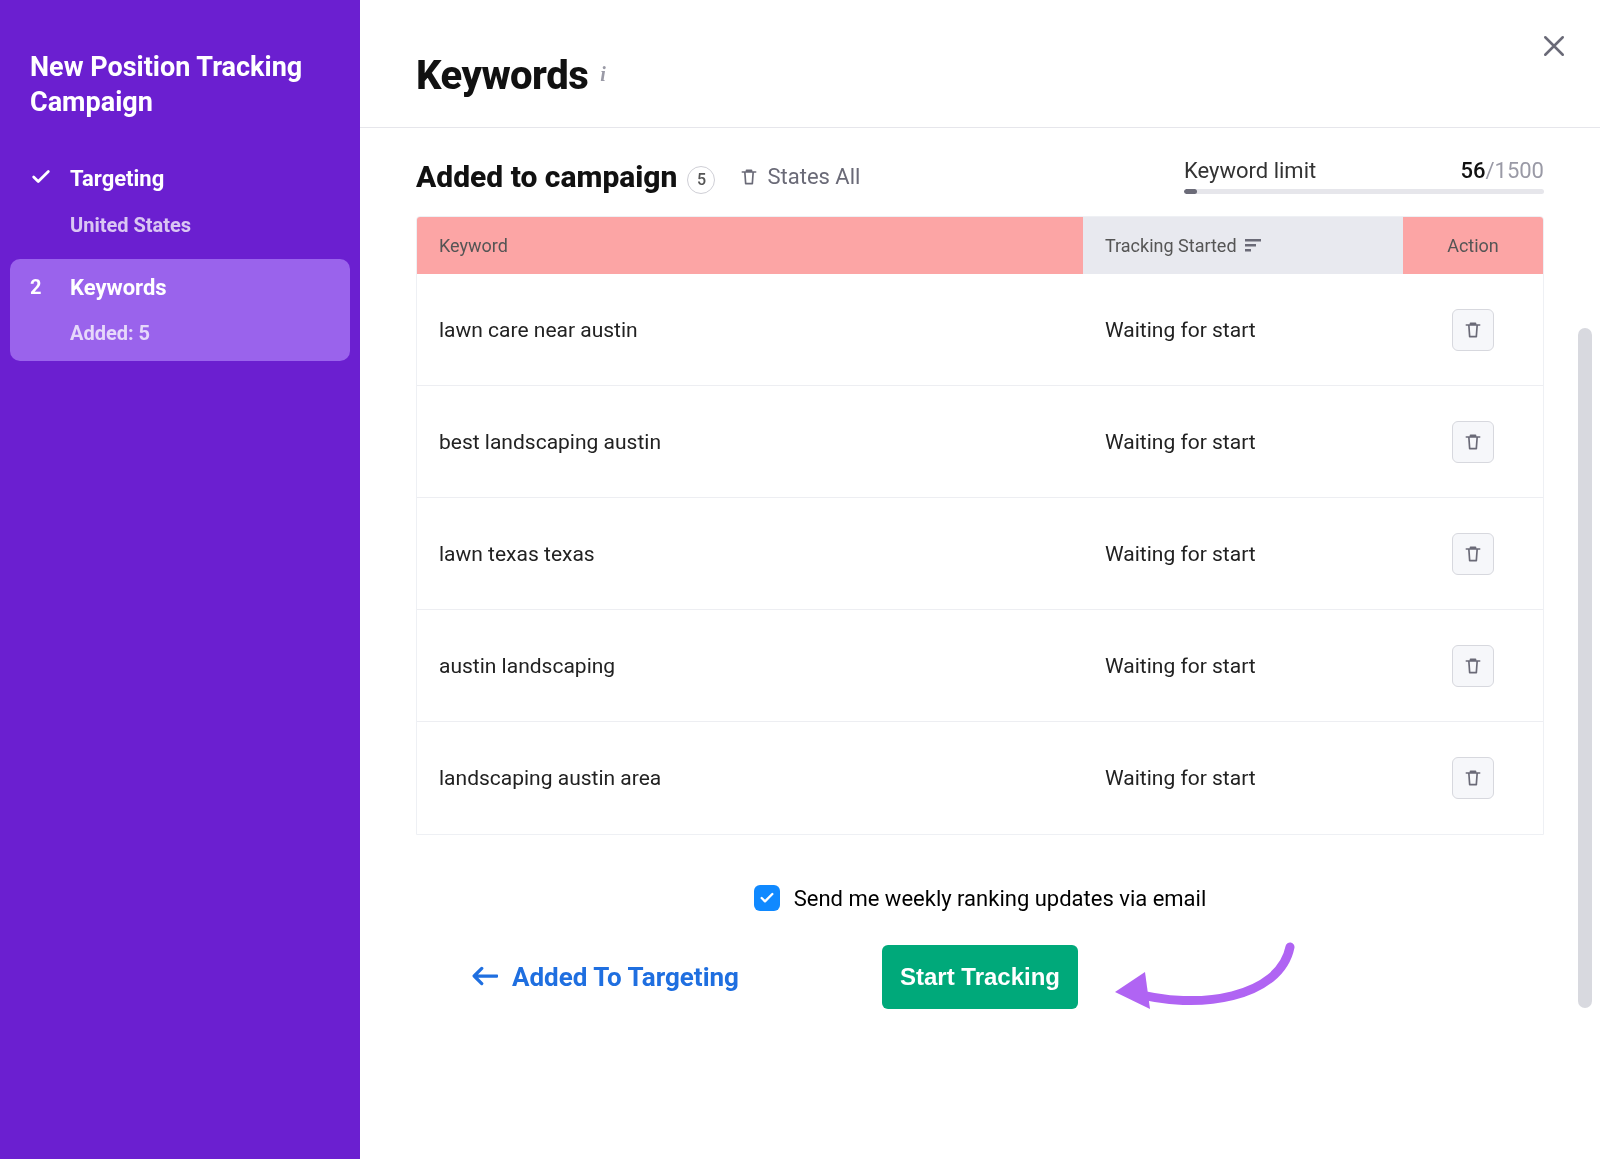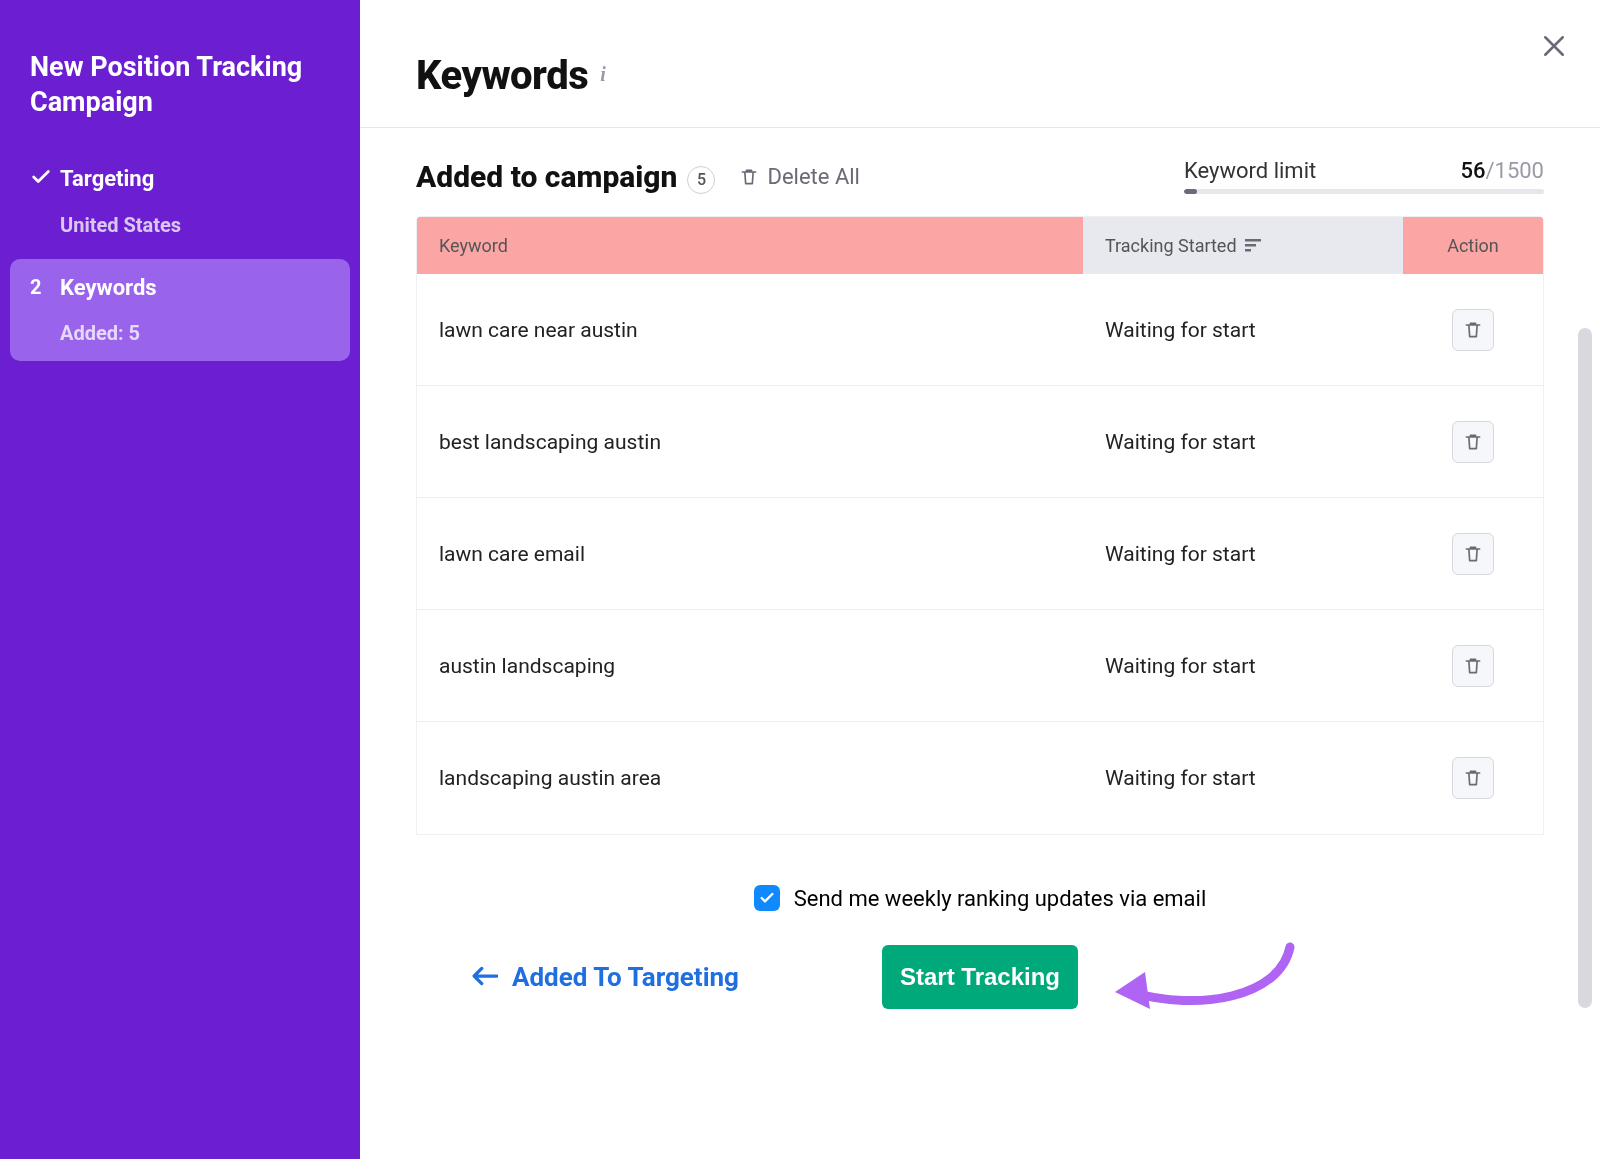--- a/index.html
+++ b/index.html
@@ -30,20 +30,21 @@
     font-weight: 700;
     line-height: 1.3;
     padding: 0 20px 30px 20px;
   }
   .step {
     display: flex;
     align-items: flex-start;
     padding: 16px 20px;
     border-radius: 10px;
     margin-bottom: 6px;
+    gap: 10px;
   }
   .step.active {
     background: #9a63ec;
   }
   .step-icon {
     width: 30px;
     flex-shrink: 0;
     font-size: 20px;
     line-height: 1.2;
     font-weight: 700;
@@ -352,21 +353,21 @@
         <div class="campaign-title">
           <span>Added to campaign</span>
           <span class="count-badge">5</span>
         </div>
         <div class="delete-all">
           <span class="trash-icon">
             <svg class="trash-svg" viewBox="0 0 24 24" fill="none">
                 <path d="M4 6h16M9 6V4h6v2M7 6l1 14h8l1-14" stroke="#6a6a77" stroke-width="2" stroke-linecap="round" stroke-linejoin="round"></path>
               </svg>
           </span>
-          <span>Delete All</span>
+          <span>States All</span>
         </div>
         <div class="limit-block">
           <div class="limit-row">
             <span>Keyword limit</span>
             <span>
               <span class="limit-count">56</span><span class="limit-max">/<span>1500</span></span>
             </span>
           </div>
           <div class="limit-bar">
             <div class="limit-bar-fill"></div>
@@ -413,21 +414,21 @@
                 <span>
                     <svg class="trash-svg" viewBox="0 0 24 24" fill="none">
                       <path d="M4 6h16M9 6V4h6v2M7 6l1 14h8l1-14" stroke="#6a6a77" stroke-width="2" stroke-linecap="round" stroke-linejoin="round"></path>
                     </svg>
                   </span>
               </div>
             </div>
           </div>
 
           <div class="trow">
-            <div class="td col-keyword">lawn care email</div>
+            <div class="td col-keyword">lawn texas texas</div>
             <div class="td col-tracking">Waiting for start</div>
             <div class="td col-action">
               <div class="row-delete">
                 <span>
                     <svg class="trash-svg" viewBox="0 0 24 24" fill="none">
                       <path d="M4 6h16M9 6V4h6v2M7 6l1 14h8l1-14" stroke="#6a6a77" stroke-width="2" stroke-linecap="round" stroke-linejoin="round"></path>
                     </svg>
                   </span>
               </div>
             </div>

